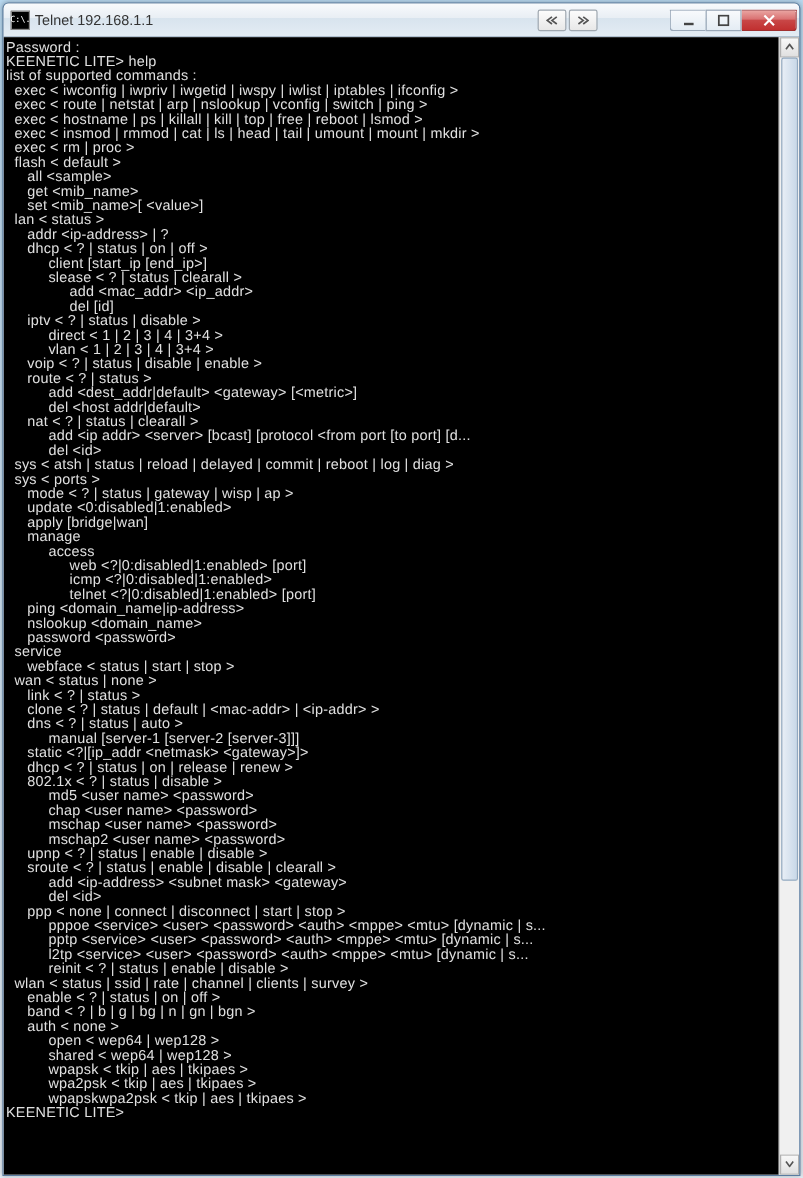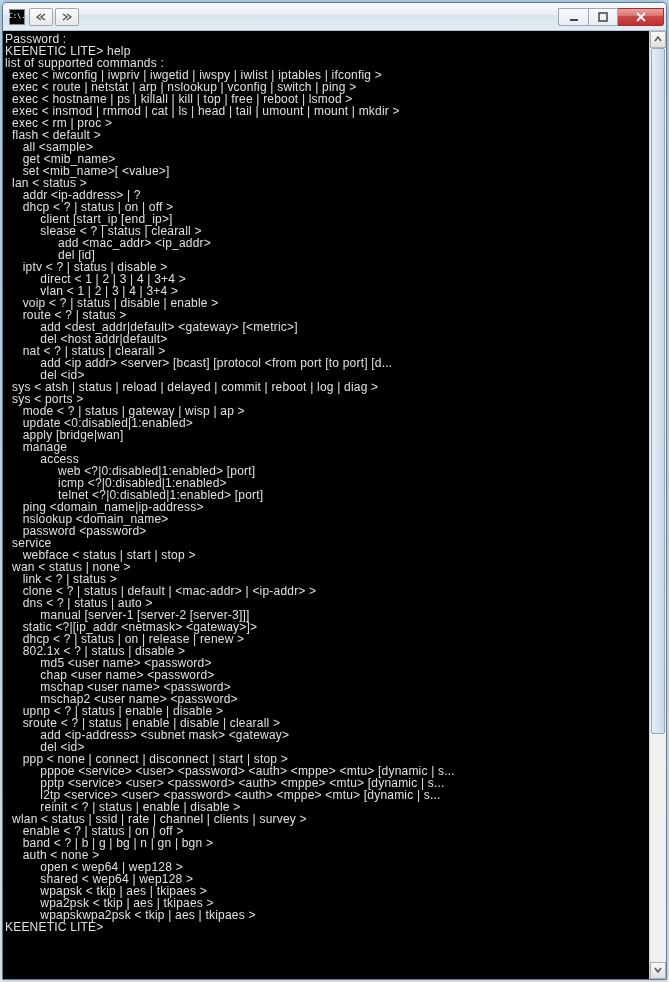--- a/index.html
+++ b/index.html
@@ -151,20 +151,21 @@
       border: 1px solid #90a8c0;
       border-radius: 2px;
     }
   </style>
 </head>
 <body>
 
 <div class="window">
   <div class="titlebar">
     <span class="title-icon">C:\.</span>
+    <span class="title-text">Telnet 192.168.1.1</span>
     <div class="scroll-btns">
       <div class="scroll-btn">
         <span class="btn-glyph">
           <svg width="10" height="10" viewBox="0 0 10 10">
               <path d="M5 2 L9 5 L5 8 M1 2 L5 5 L1 8" fill="none" stroke="#555" stroke-width="1.4" transform="rotate(180 5 5)"></path>
             </svg>
         </span>
       </div>
       <div class="scroll-btn">
         <span class="btn-glyph">

